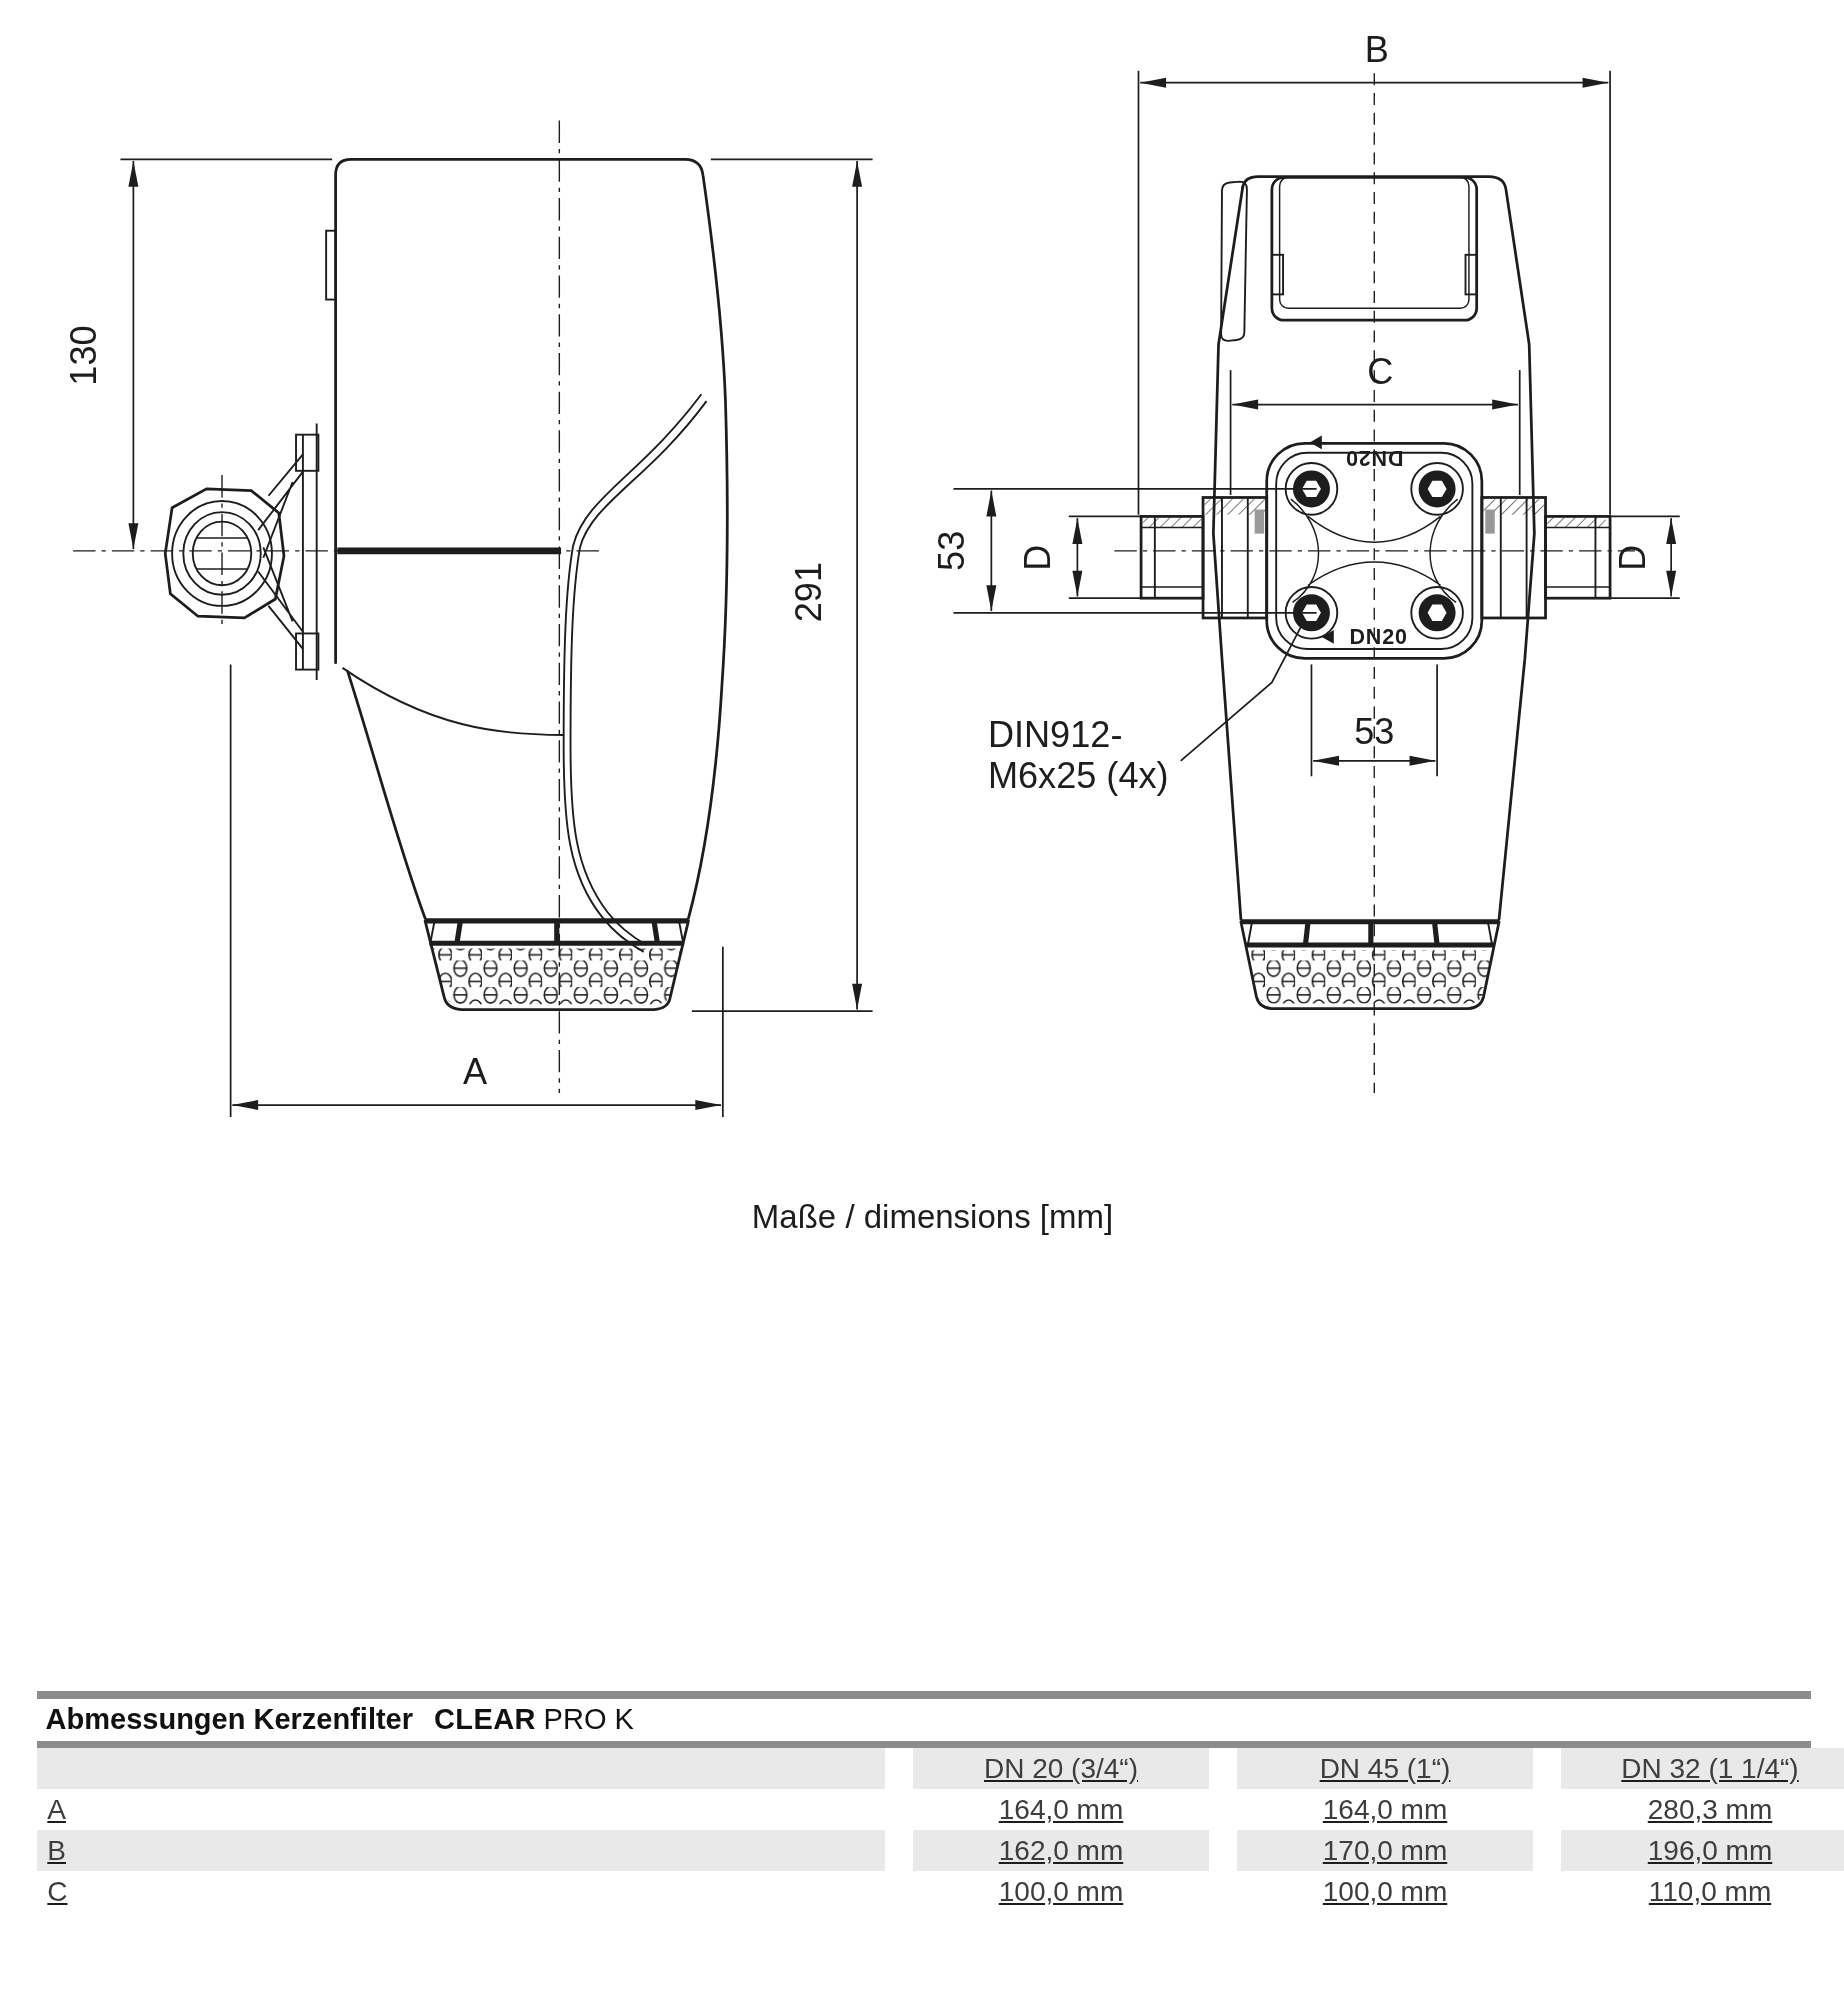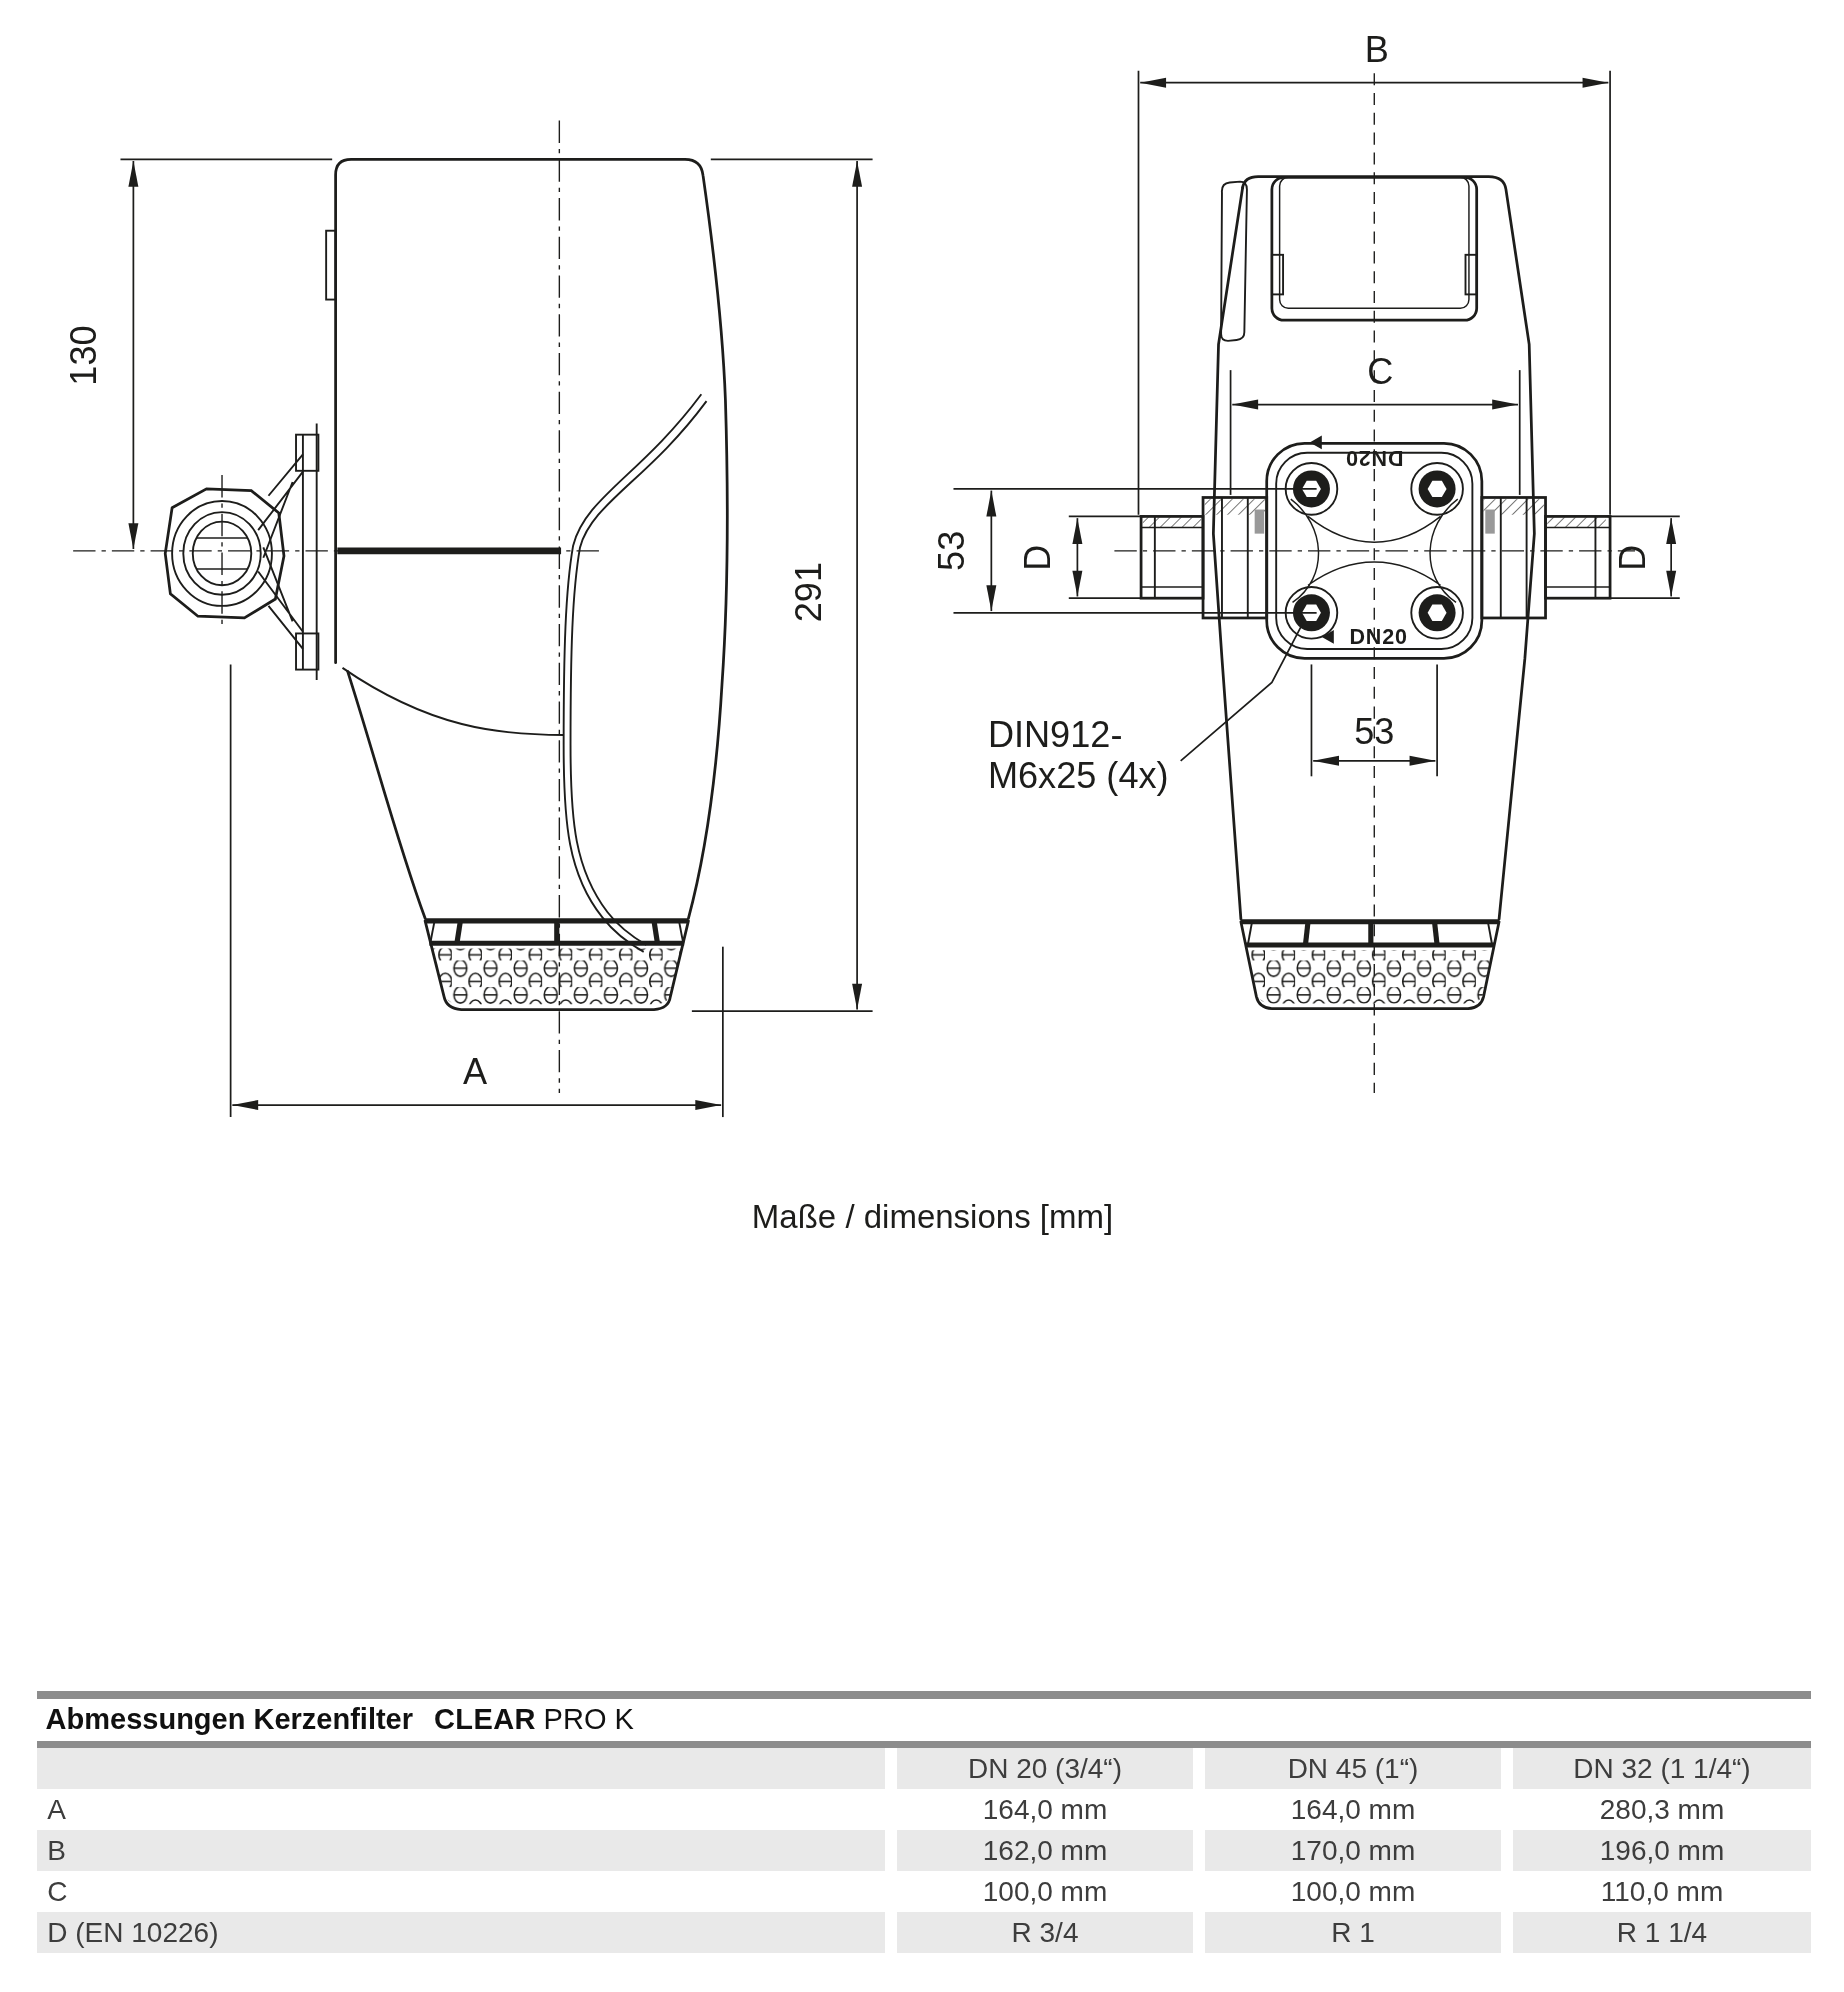--- a/index.html
+++ b/index.html
@@ -19,21 +19,21 @@
   svg .marktxt{font-family:"Liberation Sans",sans-serif;font-size:25px;fill:#1d1d1b;font-weight:700;letter-spacing:1px;}
   #caption{position:absolute;left:10px;top:1198px;width:1845px;text-align:center;
            font-size:33px;color:#1d1d1b;}
   
   #dims-table{position:absolute;left:37px;top:1691px;width:1774px;}
   .bar{height:7.7px;background:#8c8c8c;}
   .title-row{height:42px;display:flex;align-items:center;padding-left:8.6px;font-size:29px;color:#111;}
   .title-row .t1{font-weight:700;}
   .title-row .t2{font-weight:900;margin-left:21px;letter-spacing:0.4px;}
   .title-row .t3{font-weight:500;margin-left:7.7px;}
-  .trow{display:grid;grid-template-columns:848px 296px 296px 298px;column-gap:12px;}
+  .trow{display:grid;grid-template-columns:848px 296px 296px 298px;column-gap:28px;text-decoration:underline;}
   .cell{height:41px;display:flex;align-items:center;font-size:28px;color:#3d3d3d;}
   .cell.lbl{padding-left:10.3px;justify-content:flex-start;}
   .cell.val{justify-content:center;}
   .shade{background:#e9e9e9;}
 </style>
 </head>
 <body>
 
 <div id="page">
 
@@ -292,21 +292,15 @@
       <div class="cell val shade">196,0 mm</div>
     </div>
 
     <div class="trow">
       <div class="cell lbl">C</div>
       <div class="cell val">100,0 mm</div>
       <div class="cell val">100,0 mm</div>
       <div class="cell val">110,0 mm</div>
     </div>
 
-    <div class="trow">
-      <div class="cell lbl shade">D (EN 10226)</div>
-      <div class="cell val shade">R 3/4</div>
-      <div class="cell val shade">R 1</div>
-      <div class="cell val shade">R 1 1/4</div>
-    </div>
   </div>
 </div>
 
 
 </body></html>

